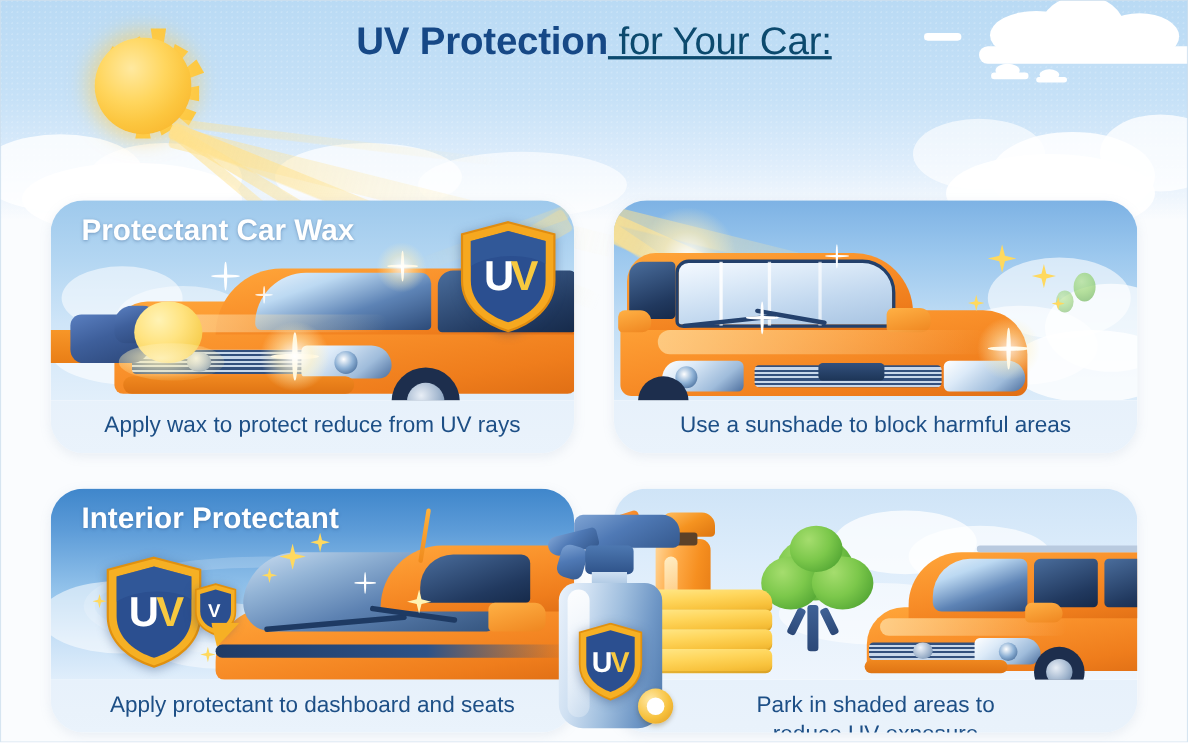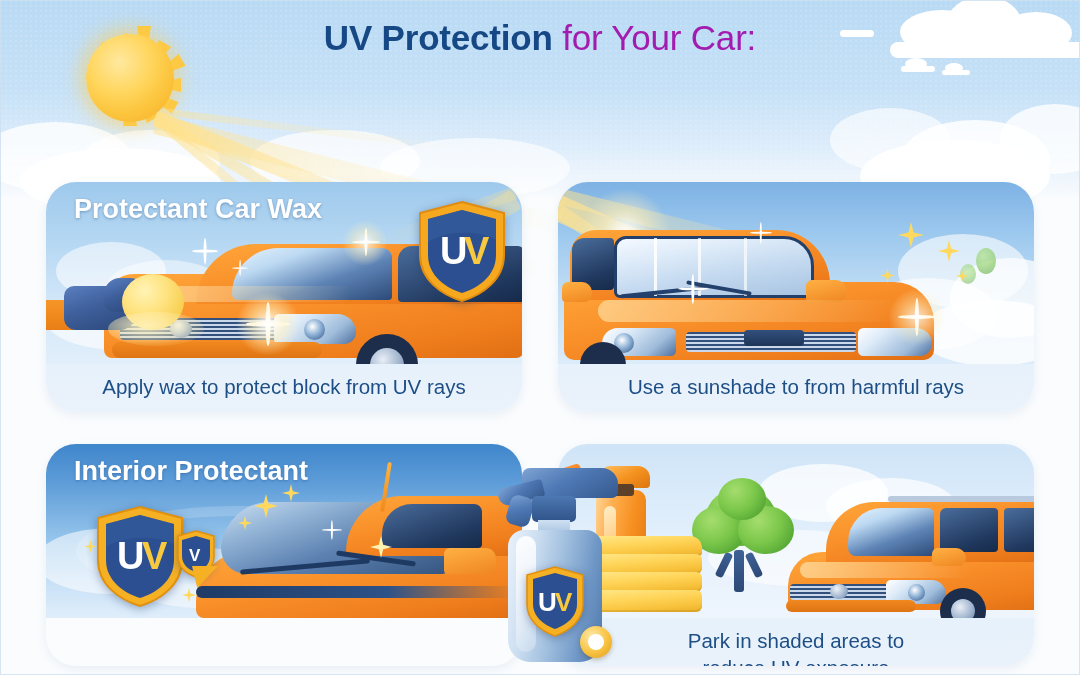--- a/index.html
+++ b/index.html
@@ -66,21 +66,21 @@
     filter:blur(0.4px);
   }
 
   
   .titles { position:absolute; left:0; top:14px; width:1080px; text-align:center; z-index:9; }
   .title-line1 {
     font-size:35px; line-height:48px; letter-spacing:-.2px;
     color:#1b4c93; white-space:nowrap;
   }
   .title-line1 .b { font-weight:bold; color:#164886; }
-  .title-line1 .n { font-weight:normal; color:#a21caf; }
+  .title-line1 .n { font-weight:normal; color:#0c4a6e;text-decoration:underline; }
   .title-line2 {
     font-size:32px; line-height:46px; margin-top:4px; white-space:nowrap;
   }
   .title-line2 .b { font-weight:bold; color:#f08a1e; }
   .title-line2 .n { font-weight:normal; color:#f59a31; }
 
   
   .card {
     position:absolute;
     border-radius:30px;
@@ -314,21 +314,21 @@
       <div class="spark" style="left:146px;top:56px;width:26px;height:26px;"></div>
       <div class="spark" style="left:186px;top:78px;width:16px;height:16px;opacity:.85;"></div>
       <div class="spark" style="left:306px;top:46px;width:28px;height:28px;"></div>
       <div class="spark" style="left:200px;top:120px;width:44px;height:44px;"></div>
       <div class="flare" style="left:190px;top:110px;width:64px;height:64px;"></div>
       <div class="flare" style="left:296px;top:38px;width:46px;height:46px;opacity:.8;"></div>
 
       <div class="card-title left">Protectant Car Wax</div>
     </div>
     <div class="card-cap" style="top:182px;height:48px;">
-      <div class="cap-text">Apply wax to protect block from UV rays</div>
+      <div class="cap-text">Apply wax to protect reduce from UV rays</div>
     </div>
   </div>
 
   <div class="card" style="left:558px;top:182px;width:476px;height:230px;">
     <div class="card-top" style="height:182px;">
       <div class="scene-b"></div>
 
       <div class="softcloud" style="left:340px;top:52px;width:130px;height:74px;background:rgba(255,255,255,.60);"></div>
       <div class="softcloud" style="left:392px;top:76px;width:120px;height:80px;background:rgba(255,255,255,.72);"></div>
       <div class="softcloud" style="left:300px;top:96px;width:140px;height:72px;background:rgba(255,255,255,.62);"></div>
@@ -377,21 +377,21 @@
       <div class="star4" style="left:380px;top:58px;width:22px;height:22px;"></div>
       <div class="star4" style="left:322px;top:86px;width:15px;height:15px;"></div>
       <div class="star4" style="left:398px;top:88px;width:12px;height:12px;"></div>
       <div class="spark" style="left:120px;top:92px;width:30px;height:30px;"></div>
       <div class="spark" style="left:192px;top:40px;width:22px;height:22px;"></div>
       <div class="spark" style="left:340px;top:116px;width:38px;height:38px;"></div>
       <div class="flare" style="left:330px;top:106px;width:58px;height:58px;opacity:.8;"></div>
 
     </div>
     <div class="card-cap" style="top:182px;height:48px;">
-      <div class="cap-text">Use a sunshade to from harmful rays</div>
+      <div class="cap-text">Use a sunshade to block harmful areas</div>
     </div>
   </div>
 
   <div class="card" style="left:46px;top:444px;width:476px;height:222px;">
     <div class="card-top" style="height:174px;">
       <div class="scene-c"></div>
 
       <div class="softcloud" style="left:-10px;top:84px;width:150px;height:66px;background:rgba(255,255,255,.55);"></div>
       <div class="softcloud" style="left:80px;top:104px;width:150px;height:60px;background:rgba(255,255,255,.48);"></div>
       <div style="position:absolute;left:30px;top:62px;width:330px;height:90px;border-radius:50%;border:10px solid rgba(255,255,255,.18);"></div>
@@ -439,20 +439,23 @@
       <div class="star4" style="left:208px;top:50px;width:24px;height:24px;"></div>
       <div class="star4" style="left:236px;top:40px;width:18px;height:18px;"></div>
       <div class="star4" style="left:192px;top:72px;width:14px;height:14px;"></div>
       <div class="star4" style="left:324px;top:92px;width:22px;height:22px;background:#fff3b4;"></div>
       <div class="star4" style="left:38px;top:96px;width:13px;height:13px;"></div>
       <div class="star4" style="left:136px;top:144px;width:14px;height:14px;"></div>
       <div class="spark" style="left:276px;top:76px;width:20px;height:20px;"></div>
 
       <div class="card-title left">Interior Protectant</div>
     </div>
+    <div class="card-cap" style="top:174px;height:48px;">
+      <div class="cap-text">Apply protectant to dashboard and seats</div>
+    </div>
   </div>
 
   <div class="card" style="left:558px;top:444px;width:476px;height:222px;">
     <div class="card-top" style="height:174px;">
       <div class="scene-d"></div>
 
       <div class="softcloud" style="left:200px;top:20px;width:130px;height:58px;background:rgba(255,255,255,.75);"></div>
       <div class="softcloud" style="left:268px;top:34px;width:130px;height:56px;background:rgba(255,255,255,.68);"></div>
       <div class="softcloud" style="left:150px;top:86px;width:180px;height:56px;background:rgba(255,255,255,.55);"></div>
 

